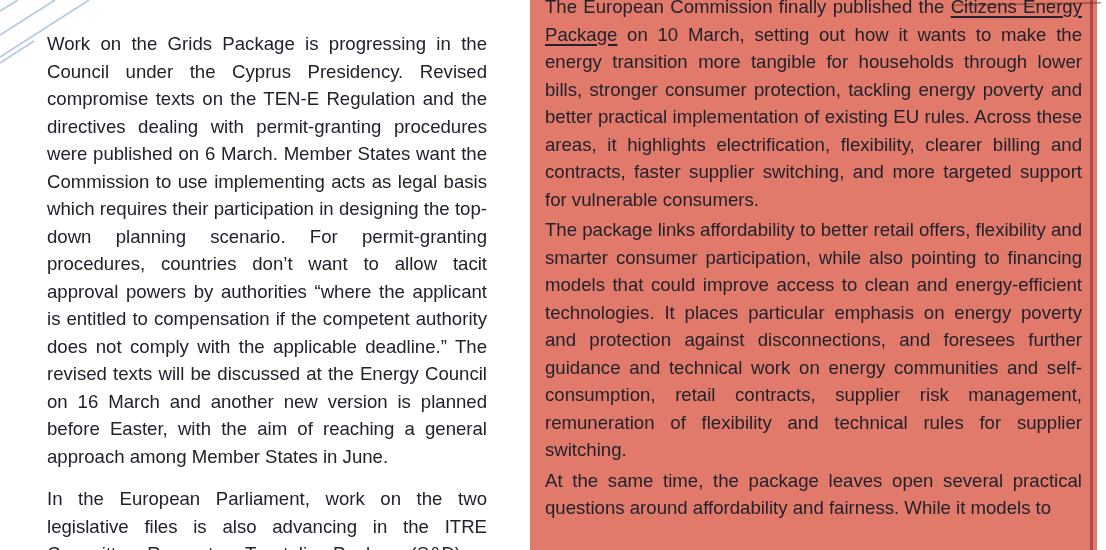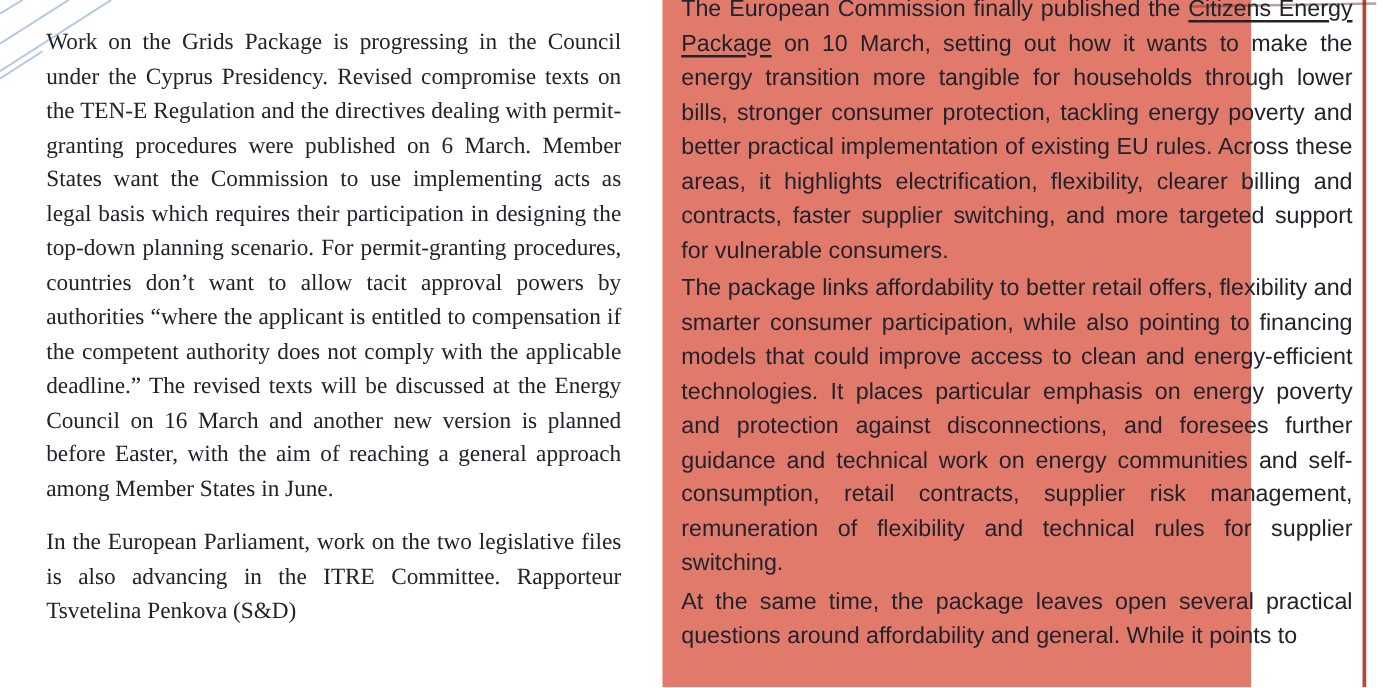--- a/index.html
+++ b/index.html
@@ -31,31 +31,30 @@
   .col-left {
     position: absolute;
     left: 37px;
     top: 20px;
     width: 460px;
     font-size: 18.6px;
     line-height: 27.5px;
     text-align: justify;
   }
   .col-left p {
-    margin: 0;
-    font-family: Liberation Serif, serif;
+    margin: 10px;
   }
   .col-left p + p {
     margin-top: 15px;
   }
   .highlight {
     position: absolute;
     left: 530px;
     top: 0;
-    width: 471px;
+    width: 567px;
     height: 550px;
     background: var(--highlight-bg, #e17a6b);
   }
   .edge-rule {
     position: absolute;
     left: 560px;
     top: 0;
     width: 3px;
     height: 100%;
     background: var(--highlight-edge, #a94c41);
@@ -107,17 +106,17 @@
     <p>Work on the Grids Package is progressing in the Council under the Cyprus Presidency. Revised compromise texts on the TEN-E Regulation and the directives dealing with permit-granting procedures were published on 6 March. Member States want the Commission to use implementing acts as legal basis which requires their participation in designing the top-down planning scenario. For permit-granting procedures, countries don’t want to allow tacit approval powers by authorities “where the applicant is entitled to compensation if the competent authority does not comply with the applicable deadline.” The revised texts will be discussed at the Energy Council on 16 March and another new version is planned before Easter, with the aim of reaching a general approach among Member States in June.</p>
     <p>In the European Parliament, work on the two legislative files is also advancing in the ITRE Committee. Rapporteur Tsvetelina Penkova (S&amp;D)</p>
   </div>
 
   <div class="highlight">
     <div class="edge-rule"></div>
     <div class="underline-fragment"></div>
     <div class="highlight-text">
       <p><span>The European Commission finally published the </span><a href="#" class="doc-link">Citizens Energy Package</a><span> on 10 March, setting out how it wants to make the energy transition more tangible for households through lower bills, stronger consumer protection, tackling energy poverty and better practical implementation of existing EU rules. Across these areas, it highlights electrification, flexibility, clearer billing and contracts, faster supplier switching, and more targeted support for vulnerable consumers.</span></p>
       <p>The package links affordability to better retail offers, flexibility and smarter consumer participation, while also pointing to financing models that could improve access to clean and energy-efficient technologies. It places particular emphasis on energy poverty and protection against disconnections, and foresees further guidance and technical work on energy communities and self-consumption, retail contracts, supplier risk management, remuneration of flexibility and technical rules for supplier switching.</p>
-      <p>At the same time, the package leaves open several practical questions around affordability and general. While it points to</p>
+      <p>At the same time, the package leaves open several practical questions around affordability and fairness. While it models to</p>
     </div>
   </div>
 
 </div>
 
 </body></html>

